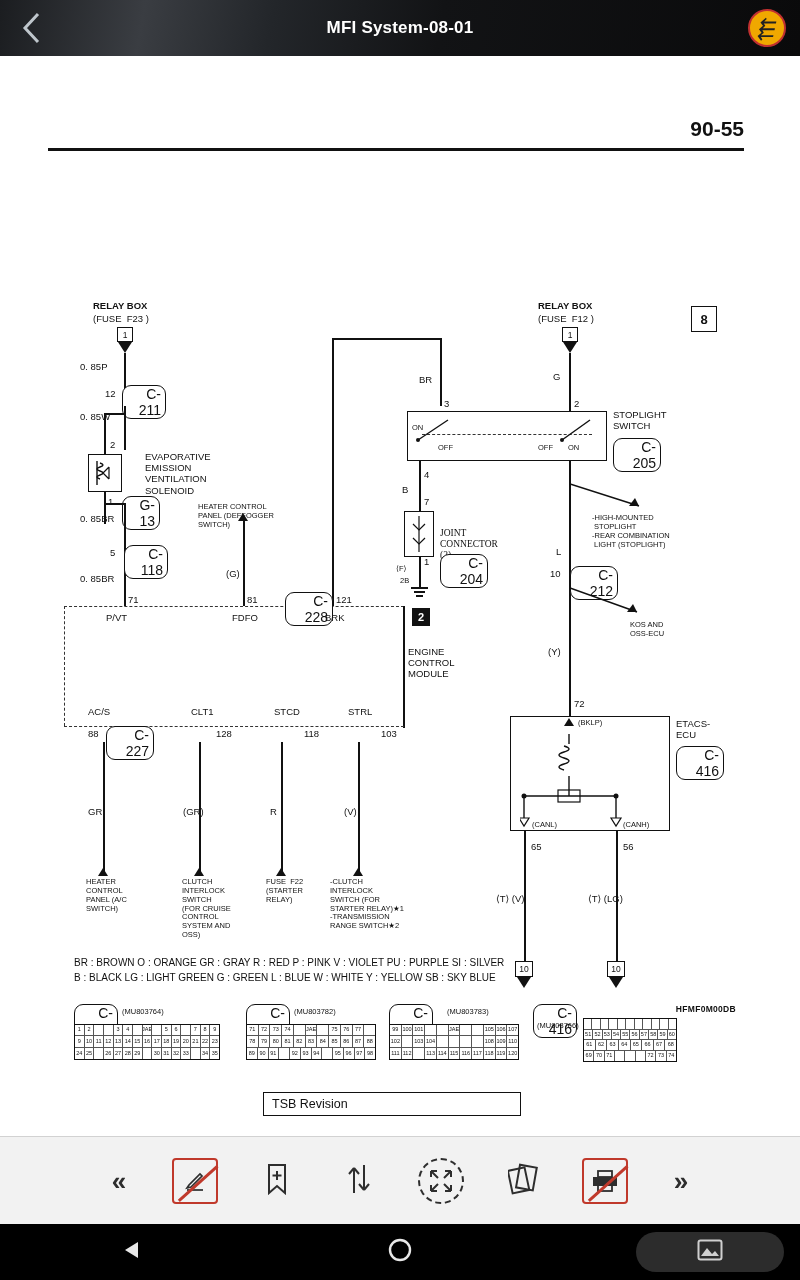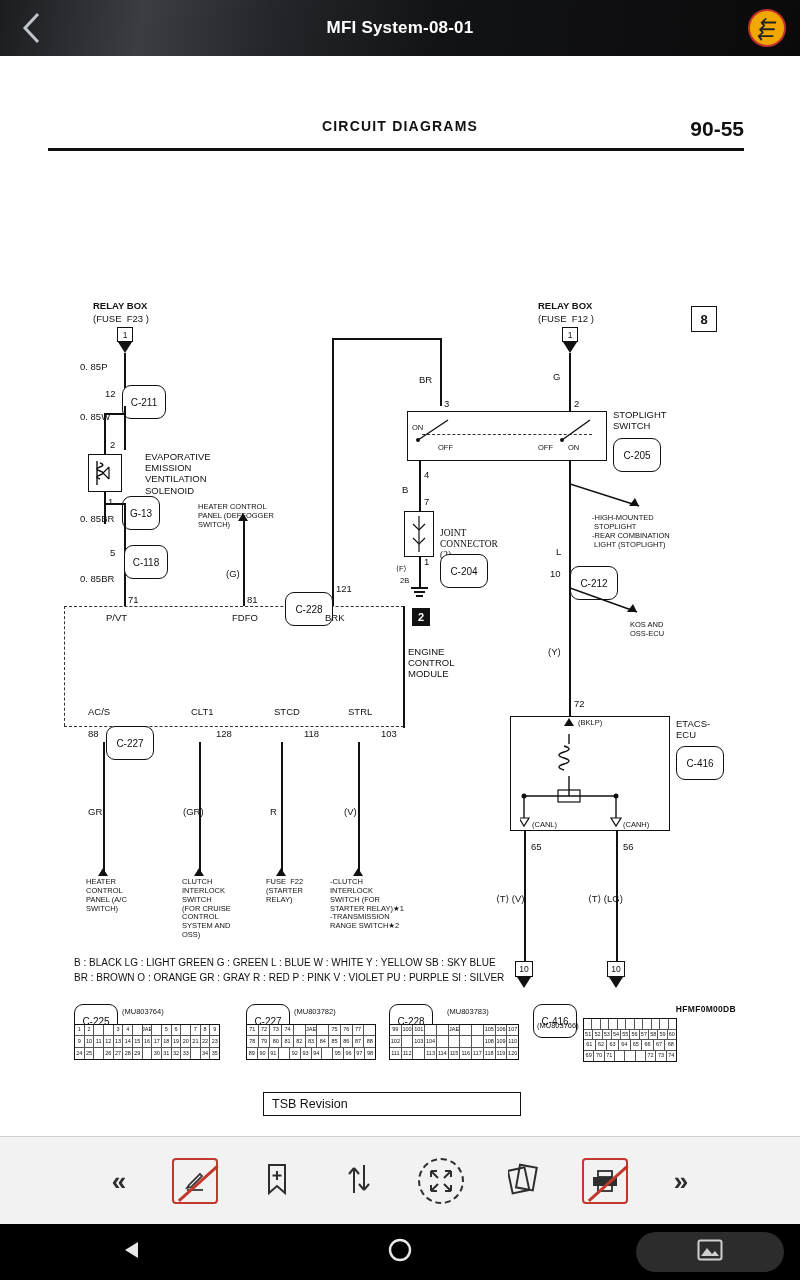--- a/index.html
+++ b/index.html
@@ -90,22 +90,23 @@
   }
 
   .box { position:absolute; border:1.6px solid #111; background:#fff; }
   .pinbox {
     position:absolute; border:1.4px solid #111; background:#fff;
     font-size:8.5px; text-align:center; color:#111;
     display:flex; align-items:center; justify-content:center;
   }
   .oval {
     position:absolute; border:1.4px solid #111; border-radius:9px; background:#fff;
-    font-size:10px; color:#111; display:flex; align-items:center; justify-content:center;
+    font-size:14px; color:#111; display:flex; align-items:center; justify-content:center;
     padding:16px 4px;
+    text-align:right;
   }
   .blkbox {
     position:absolute; background:#111; color:#fff; font-size:11px; font-weight:bold;
     display:flex; align-items:center; justify-content:center;
   }
   .numbox {
     position:absolute; border:1.6px solid #111; background:#fff; color:#111;
     font-size:13px; font-weight:bold; display:flex; align-items:center; justify-content:center;
   }
 
@@ -203,21 +204,20 @@
   </div>
   <div class="appbar-title">MFI System-08-01</div>
   <div class="appbar-logo">
     <span class="glyph">⬱</span>
   </div>
 </div>
 
 <div class="page">
   <div class="doc">
 
-    <div class="hdr-title">CIRCUIT DIAGRAMS</div>
     <div class="hdr-page">90-55</div>
     <div class="hdr-rule"></div>
 
     <div class="sheet">
 
       <div class="numbox" style="left:691px; top:140px; width:26px; height:26px;">8</div>
 
       <div class="t b" style="left:93px; top:134px;">RELAY BOX</div>
       <div class="t" style="left:93px; top:147px;">(FUSE  F23 )</div>
       <div class="pinbox" style="left:117px; top:161px; width:16px; height:15px;">1</div>
@@ -269,21 +269,21 @@
       <div class="ln hl" style="left:332px; top:172px; width:110px;"></div>
       <div class="ln vl" style="left:332px; top:172px; height:268px;"></div>
 
       <div class="dash-h" style="left:64px; top:440px; width:340px;"></div>
       <div class="dash-v" style="left:64px; top:440px; height:120px;"></div>
       <div class="ln vl" style="left:403px; top:440px; height:122px;"></div>
       <div class="dash-h" style="left:64px; top:560px; width:340px;"></div>
 
       <div class="t" style="left:128px; top:428px;">71</div>
       <div class="t" style="left:247px; top:428px;">81</div>
-      <div class="t" style="left:336px; top:417px;">121</div>
+      <div class="t" style="left:336px; top:428px;">121</div>
       <div class="oval" style="left:285px; top:426px; width:48px; height:16px;">C-228</div>
 
       <div class="t" style="left:106px; top:446px;">P/VT</div>
       <div class="t" style="left:232px; top:446px;">FDFO</div>
       <div class="t" style="left:325px; top:446px;">BRK</div>
 
       <div class="t" style="left:408px; top:480px;">ENGINE
 CONTROL
 MODULE</div>
 
@@ -648,22 +648,22 @@
               <div class="conn-cell"></div>
               <div class="conn-cell"></div>
               <div class="conn-cell">72</div>
               <div class="conn-cell">73</div>
               <div class="conn-cell">74</div>
             </div>
           </div>
       </div>
 
       <div class="wirecode">
+        <div>BR : BROWN     O : ORANGE     GR : GRAY     R : RED     P : PINK     V : VIOLET     PU : PURPLE     SI : SILVER</div>
         <div>B : BLACK     LG : LIGHT GREEN    G : GREEN     L : BLUE     W : WHITE     Y : YELLOW     SB : SKY BLUE</div>
-        <div>BR : BROWN     O : ORANGE     GR : GRAY     R : RED     P : PINK     V : VIOLET     PU : PURPLE     SI : SILVER</div>
       </div>
       <div class="docid">HFMF0M00DB</div>
     </div>
 
     <div class="tsb">TSB Revision</div>
   </div>
 </div>
 
 <div class="toolbar">
   <div class="tb-inner">

